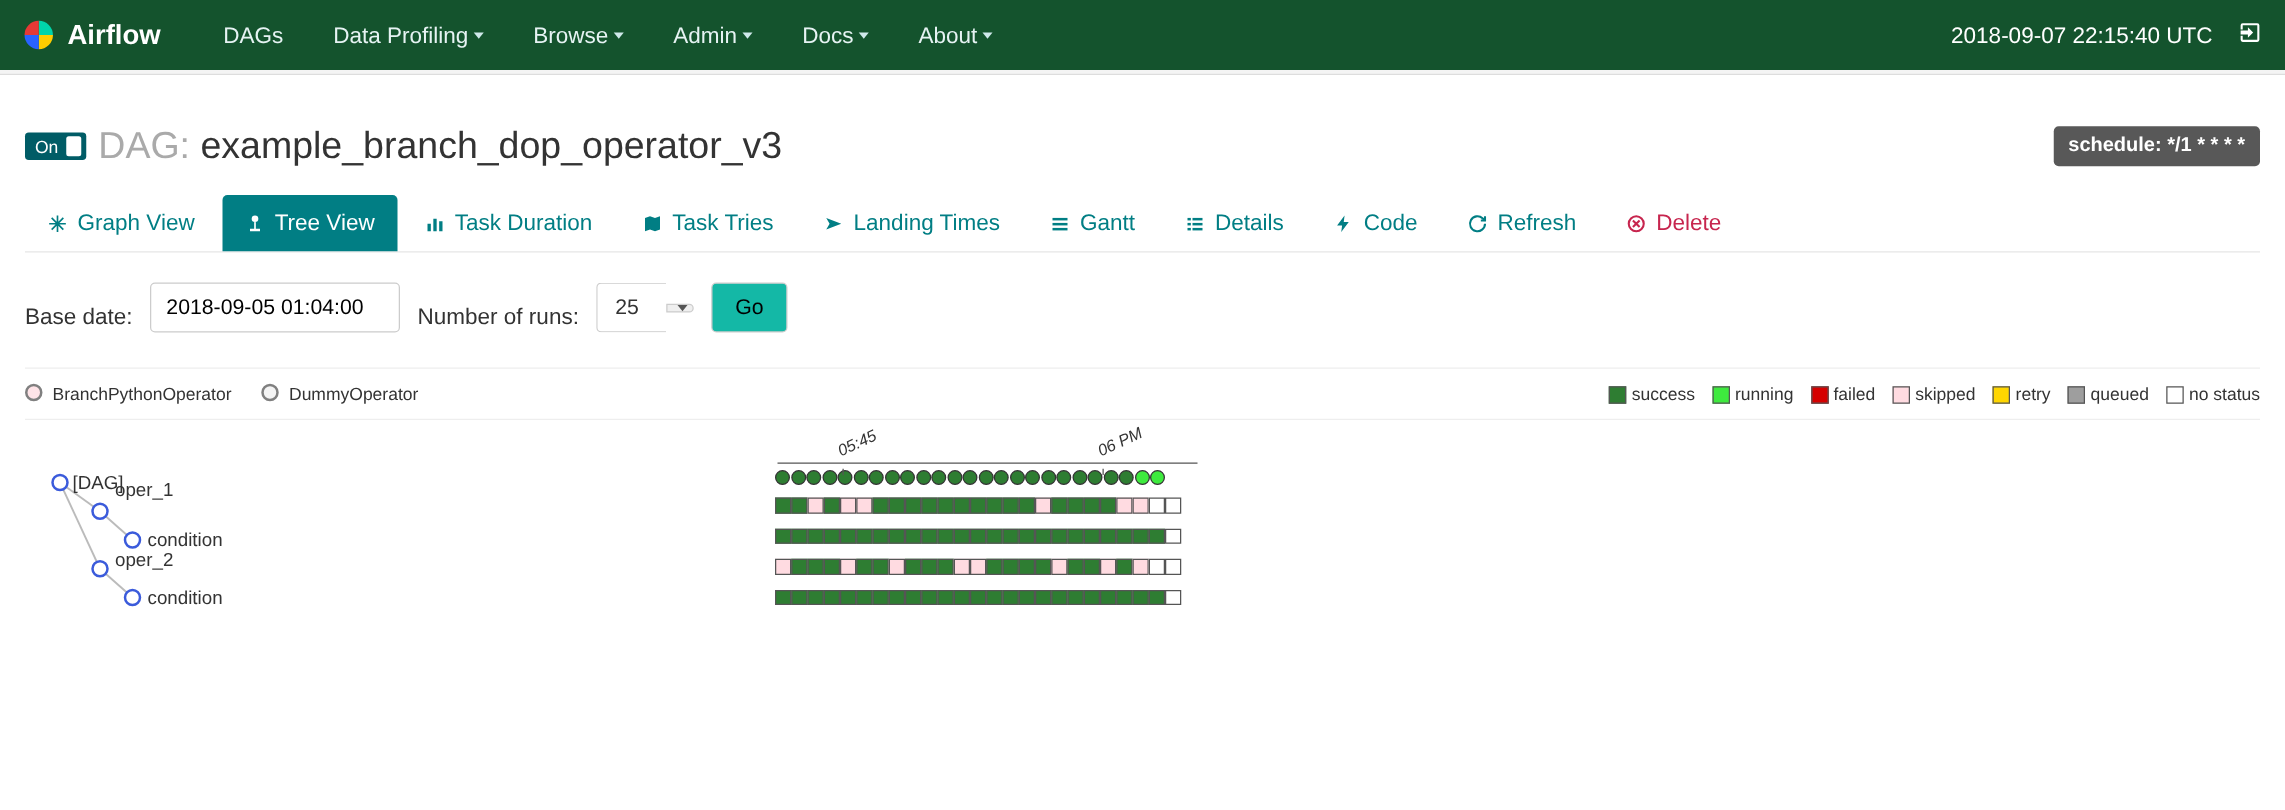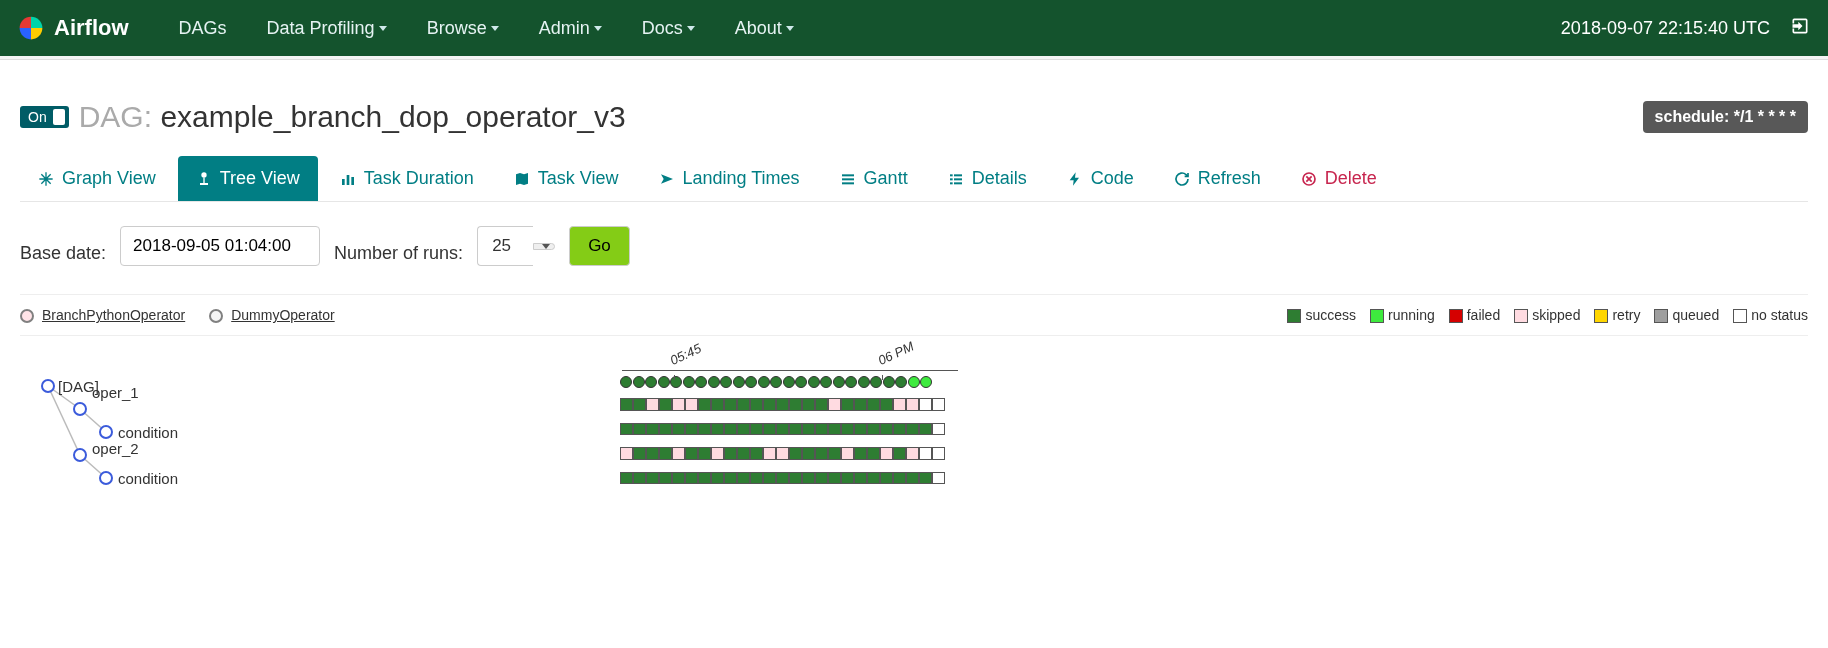--- a/index.html
+++ b/index.html
@@ -28,24 +28,24 @@
 .tab.active { background:#017e84; color:#fff; }
 .tab.delete { color:#c7254e; }
 .tab .ico { display:inline-flex; }
 
 .controls { display:flex; align-items:center; gap:14px; margin-top:24px; font-size:18px; }
 .controls label { color:#333;margin-top:14px; }
 .txt-input { border:1px solid #ccc; border-radius:4px; padding:9px 12px; font-size:17px; width:200px; }
 .select-wrap { display:flex;align-items:center; }
 .select-val { border:1px solid #ccc; border-right:none; border-radius:4px 0 0 4px; padding:9px 14px; font-size:17px; min-width:56px; }
 .select-btn { border:1px solid #ccc; background:#efefef; border-radius:0 4px 4px 0; width:22px; display:flex; align-items:center; justify-content:center; cursor:pointer; }
-.go-btn { border:1px solid #ccc; background:#84cc16; border-radius:4px; padding:9px 18px; font-size:17px; cursor:pointer; }
+.go-btn { border:1px solid #ccc; background:#14b8a6; border-radius:4px; padding:9px 18px; font-size:17px; cursor:pointer; }
 
 .legend-row { display:flex; align-items:center; margin-top:28px; border-top:1px solid #eee; border-bottom:1px solid #eee; padding:12px 0; font-size:14px; }
-.op-legend { display:flex; align-items:flex-end; gap:8px; margin-right:24px;text-decoration:underline; }
+.op-legend { display:flex; align-items:flex-start; gap:8px; margin-right:24px; }
 .circle { width:14px; height:14px; border-radius:50%; border:2px solid #888; display:inline-block; }
 .circle.pink { background:#ffe4e8; border-color:#808080; }
 .circle.grey { background:#f4f4f4; border-color:#808080; }
 .status-legend { margin-left:auto; display:flex; gap:14px; align-items:center; }
 .sq { width:14px;height:14px; border:1px solid #555; display:inline-block; vertical-align:middle; margin-right:4px; }
 .sq.success{background:#2e7d32;} .sq.running{background:#3eea3e;} .sq.failed{background:#d50000;} .sq.skipped{background:#ffdbe1;} .sq.retry{background:#ffd600;} .sq.queued{background:#9e9e9e;} .sq.nostatus{background:#fff;}
 
 .tree-area { position:relative; margin-top:40px; height:160px; }
 .tree-svg { position:absolute; left:0; top:0; }
 .tree-label { position:absolute; font-size:15px; }
@@ -135,21 +135,21 @@
           </svg>
         </span>
         <span>Task Duration</span>
       </div>
       <div class="tab">
         <span class="ico">
           <svg width="16" height="16" viewBox="0 0 24 24" fill="currentColor">
             <path d="M3 5l6-2 6 2 6-2v16l-6 2-6-2-6 2z"></path>
           </svg>
         </span>
-        <span>Task View</span>
+        <span>Task Tries</span>
       </div>
       <div class="tab">
         <span class="ico">
           <svg width="16" height="16" viewBox="0 0 24 24" fill="currentColor">
             <path d="M21 12l-18 7 4-7-4-7z"></path>
           </svg>
         </span>
         <span>Landing Times</span>
       </div>
       <div class="tab">

